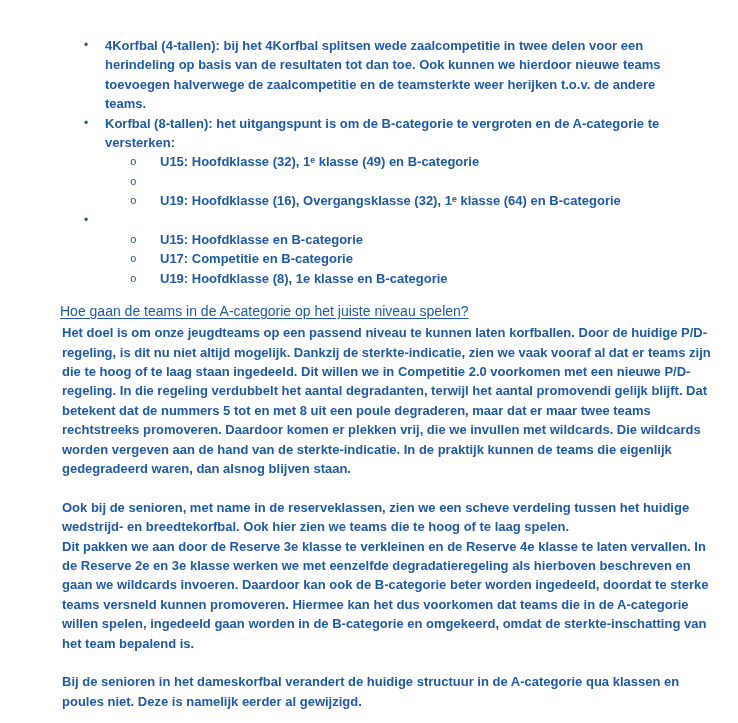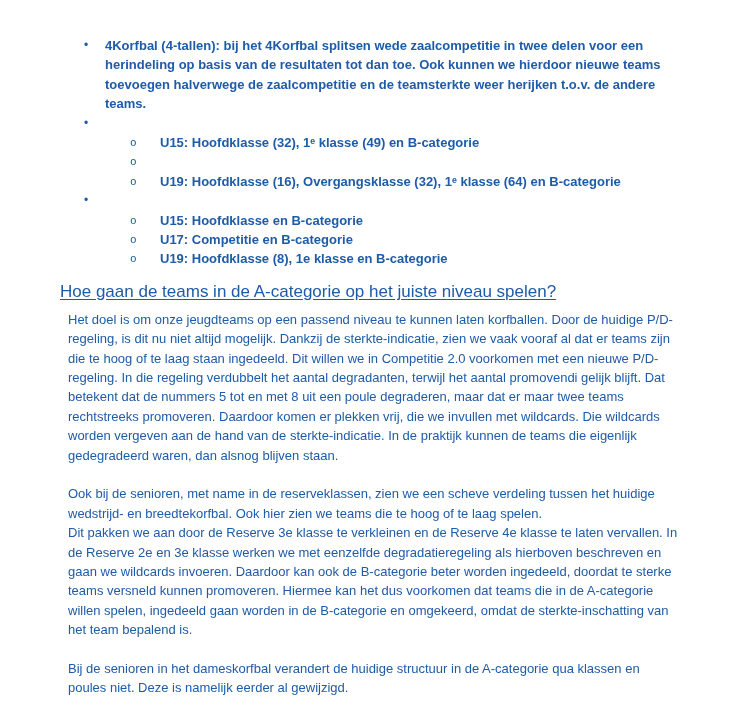--- a/index.html
+++ b/index.html
@@ -34,46 +34,49 @@
   }
   .mk2 {
     flex: none;
     width: 30px;
     font-family: "DejaVu Sans Mono", monospace;
     font-size: 11px;
   }
   .txt { white-space: pre-line; font-weight: bold; }
   .heading {
     margin: 13.5px 0 0 0;
-    font-size: 17px;
+    font-size: 14px;
     font-weight: normal;
     text-decoration: underline;
     text-underline-offset: 2px;
   }
   p.para {
-    margin: 8px;
+    margin: 2px;
     white-space: pre-line;
+    font-weight: bold;
   }
   p.para.gap { margin-top: 19.4px; }
 </style>
 </head>
 <body>
 
 <div class="page">
 
   <div class="row lvl1">
     <span class="mk1">•</span>
     <div class="txt">4Korfbal (4-tallen): bij het 4Korfbal splitsen wede zaalcompetitie in twee delen voor  een
 herindeling op basis van de resultaten tot dan toe. Ook kunnen we hierdoor nieuwe teams
 toevoegen halverwege de zaalcompetitie en de teamsterkte weer herijken t.o.v. de andere
 teams.</div>
   </div>
 
   <div class="row lvl1">
     <span class="mk1">•</span>
+    <div class="txt">Korfbal (8-tallen): het uitgangspunt is om de B-categorie te vergroten en de A-categorie te
+versterken:</div>
   </div>
 
   <div class="row lvl2">
     <span class="mk2">o</span>
     <div class="txt">U15: Hoofdklasse (32), 1ᵉ klasse (49) en B-categorie</div>
   </div>
   <div class="row lvl2">
     <span class="mk2">o</span>
   </div>
   <div class="row lvl2">

